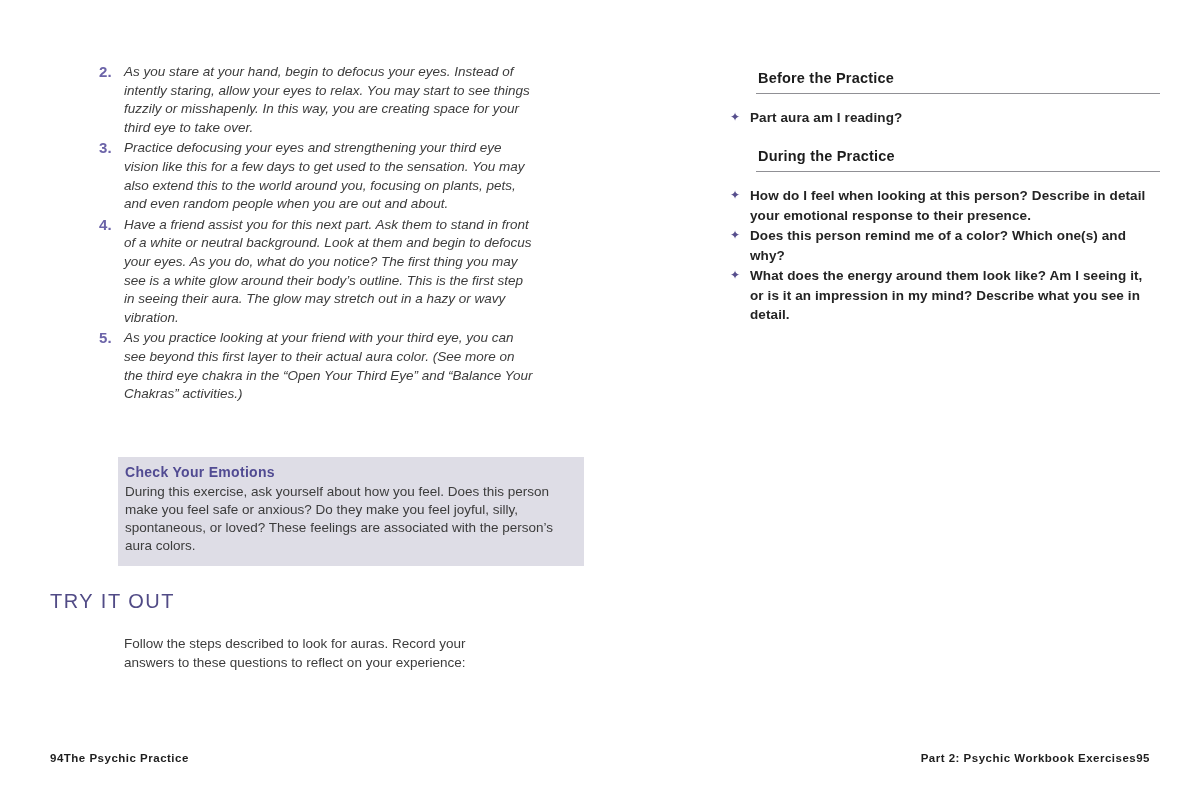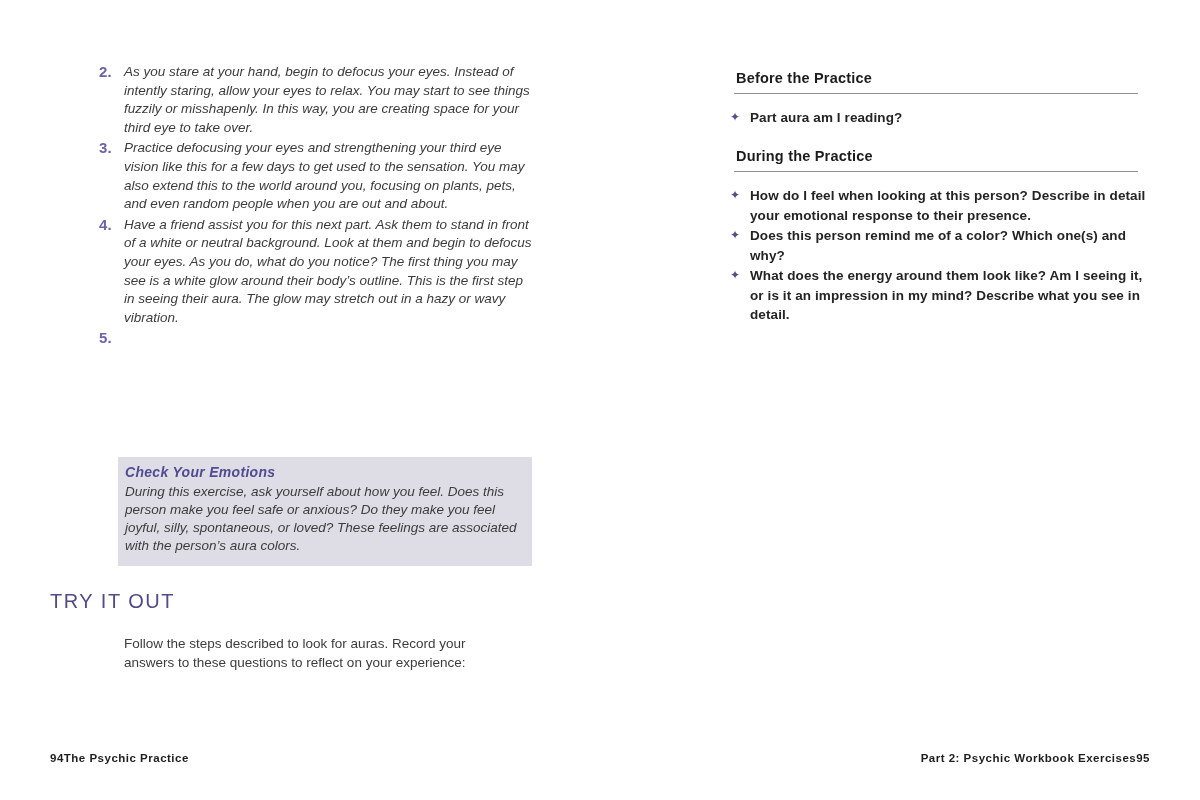--- a/index.html
+++ b/index.html
@@ -44,24 +44,23 @@
     font-size: 13.5px;
     line-height: 18.6px;
     color: #3c3c3c;
     font-style: italic;
   }
 
   .callout {
     position: absolute;
     left: 118px;
     top: 457px;
-    width: 414px;
+    width: 466px;
     background: #dedde6;
     padding: 7px 8px 11px 7px;
-    font-style: italic;
   }
   .callout-title {
     font-size: 14px;
     font-weight: 700;
     color: #514b92;
     letter-spacing: 0.3px;
     margin-bottom: 3px;
   }
   .callout-body {
     font-size: 13.5px;
@@ -83,21 +82,21 @@
     position: absolute;
     left: 124px;
     top: 634px;
     width: 386px;
     font-size: 13.5px;
     line-height: 19.3px;
     color: #3c3c3c;
   }
   .practice-header {
     position: absolute;
-    left: 716px;
+    left: 738px;
     width: 424px;
   }
   .practice-header .hdr-text {
     display: block;
     margin-left: 20px;
     font-size: 14.5px;
     font-weight: 700;
     color: #1c1c1c;
     letter-spacing: 0.2px;
   }
@@ -163,20 +162,21 @@
     <li class="step">
       <span class="step-num">3.</span>
       <span class="step-text">Practice defocusing your eyes and strengthening your third eye vision like this for a few days to get used to the sensation. You may also extend this to the world around you, focusing on plants, pets, and even random people when you are out and about.</span>
     </li>
     <li class="step">
       <span class="step-num">4.</span>
       <span class="step-text">Have a friend assist you for this next part. Ask them to stand in front of a white or neutral background. Look at them and begin to defocus your eyes. As you do, what do you notice? The first thing you may see is a white glow around their body’s outline. This is the first step in seeing their aura. The glow may stretch out in a hazy or wavy vibration.</span>
     </li>
     <li class="step">
       <span class="step-num">5.</span>
+      <span class="step-text">As you practice looking at your friend with your third eye, you can see beyond this first layer to their actual aura color. (See more on the third eye chakra in the “Open Your Third Eye” and “Balance Your Chakras” activities.)</span>
     </li>
   </ol>
 
   <aside class="callout">
     <h3 class="callout-title">Check Your Emotions</h3>
     <p class="callout-body">During this exercise, ask yourself about how you feel. Does this person make you feel safe or anxious? Do they make you feel joyful, silly, spontaneous, or loved? These feelings are associated with the person’s aura colors.</p>
   </aside>
 
   <h2 class="section-heading">TRY IT OUT</h2>
 

